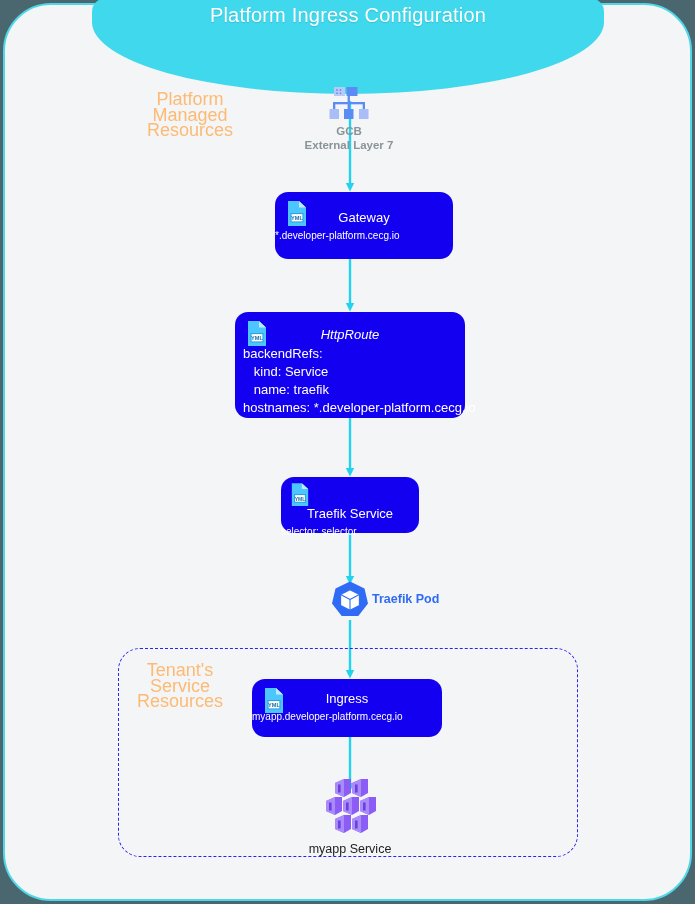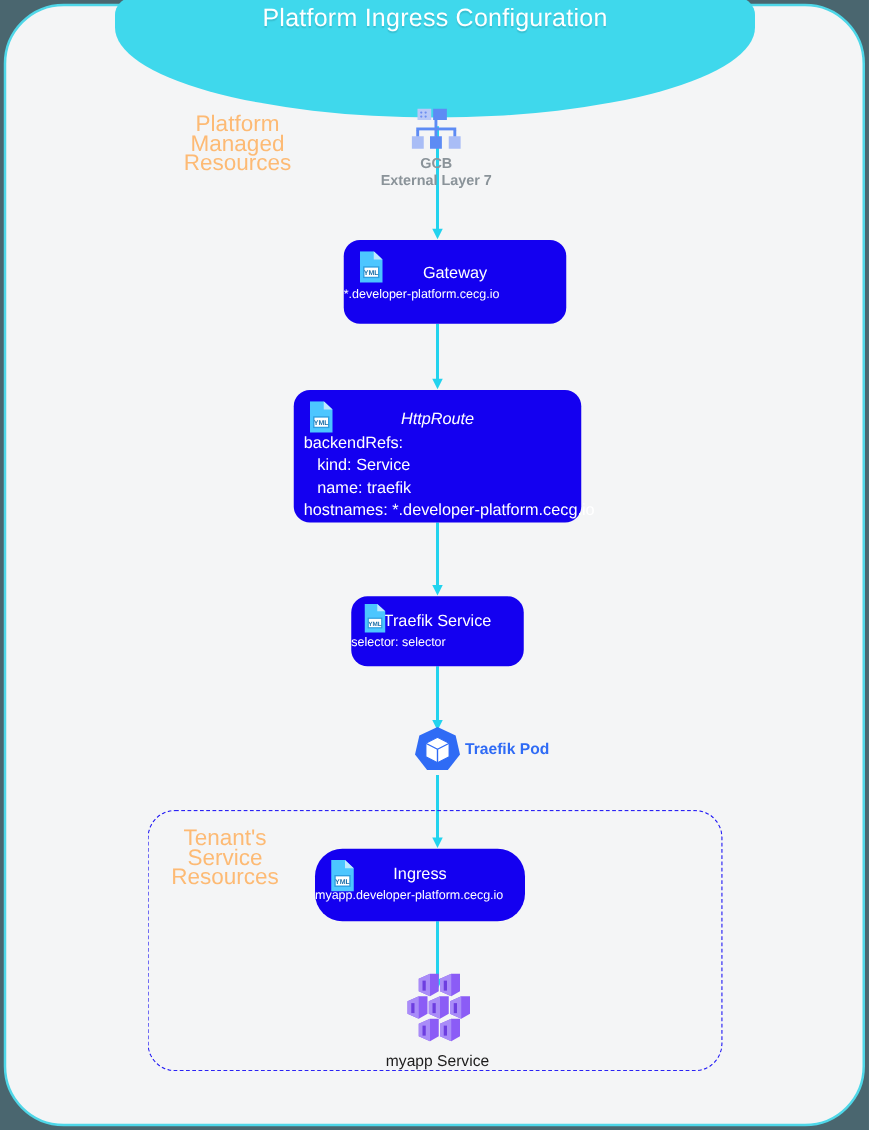--- a/index.html
+++ b/index.html
@@ -118,23 +118,23 @@
   }
 
   #box-gateway { left: 247px; top: 192px; width: 178px; height: 67px; margin-left: 28px; }
   #box-gateway .res-title { margin-top: 17px; }
 
   #box-httproute { left: 235px; top: 312px; width: 230px; height: 106px; }
   #box-httproute .res-title { margin-top: 14px; font-style: italic; }
   #box-httproute .res-body-left { margin-top: 1px; padding-left: 8px; }
 
   #box-traefik-svc { left: 281px; top: 477px; width: 138px; height: 56px; }
-  #box-traefik-svc .res-title { margin-top: 11px; }
-
-  #box-ingress { left: 252px; top: 679px; width: 168px; height: 58px; border-radius: 22px; }
+  #box-traefik-svc .res-title { margin-top: 28px; }
+
+  #box-ingress { left: 252px; top: 679px; width: 190px; height: 58px; }
   #box-ingress .res-title { margin-top: 11px; }
 
   
   #tenant-container {
     position: absolute;
     left: 118px;
     top: 648px;
     width: 460px;
     height: 209px;
     box-sizing: border-box;

